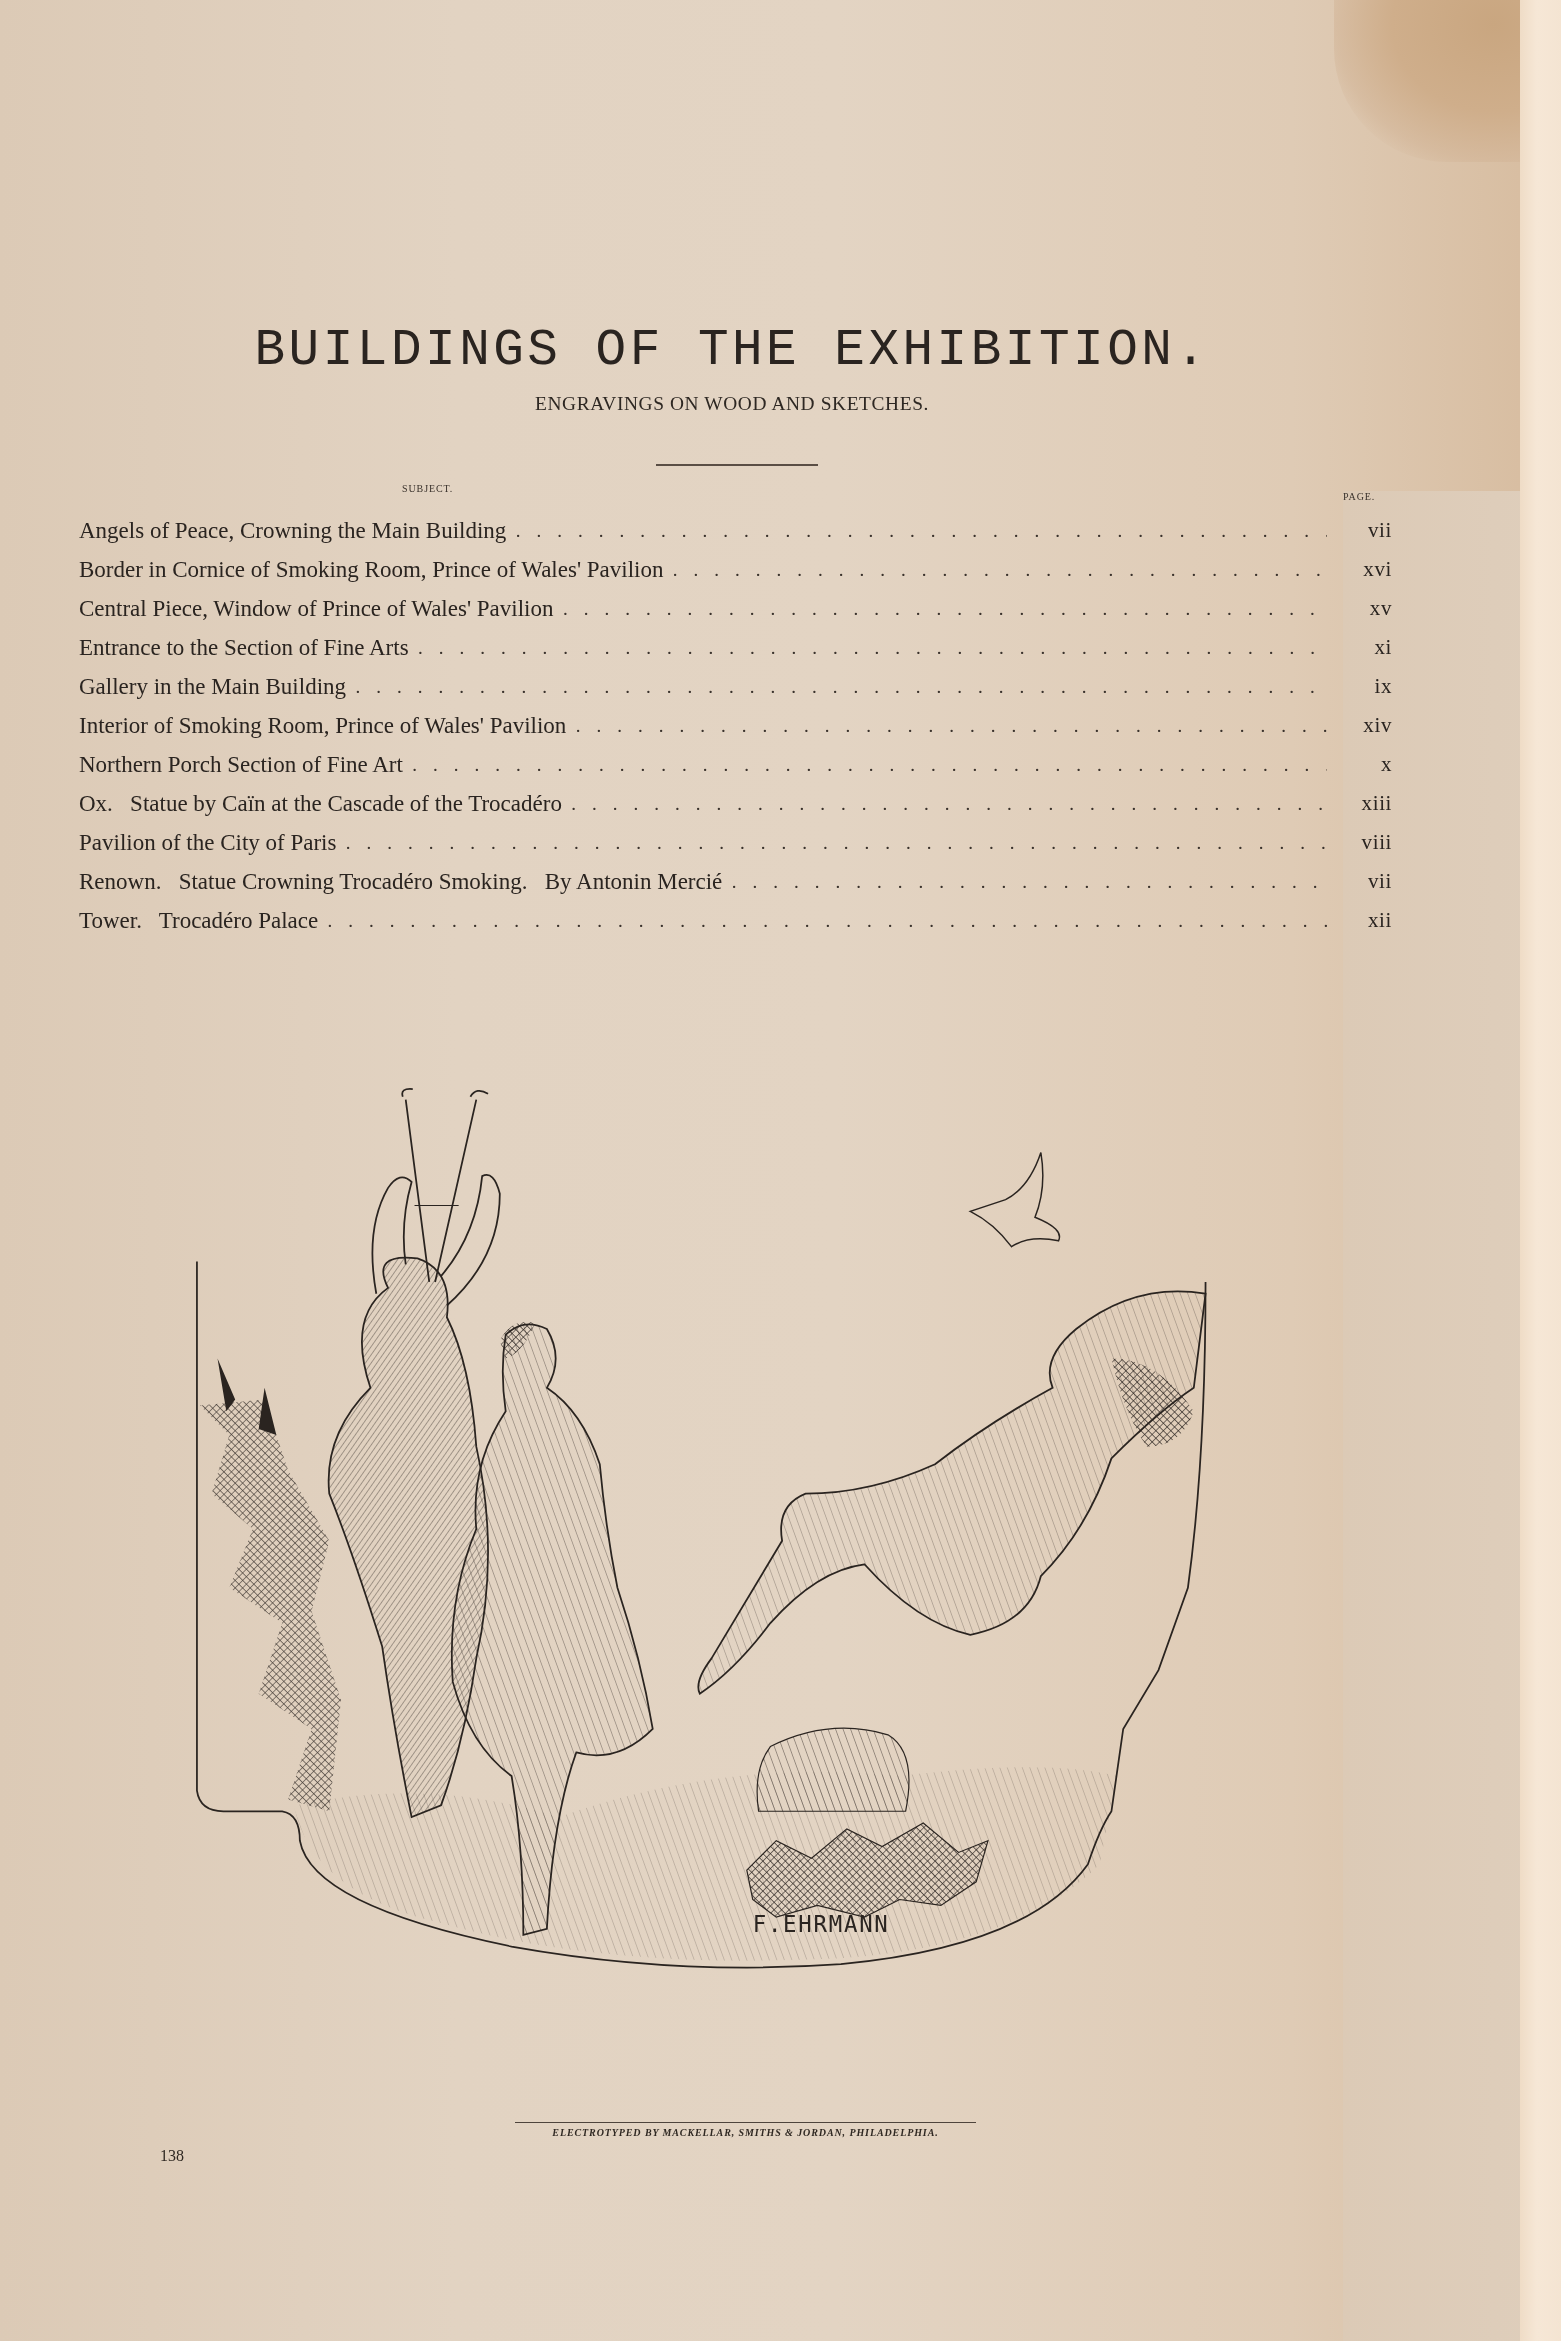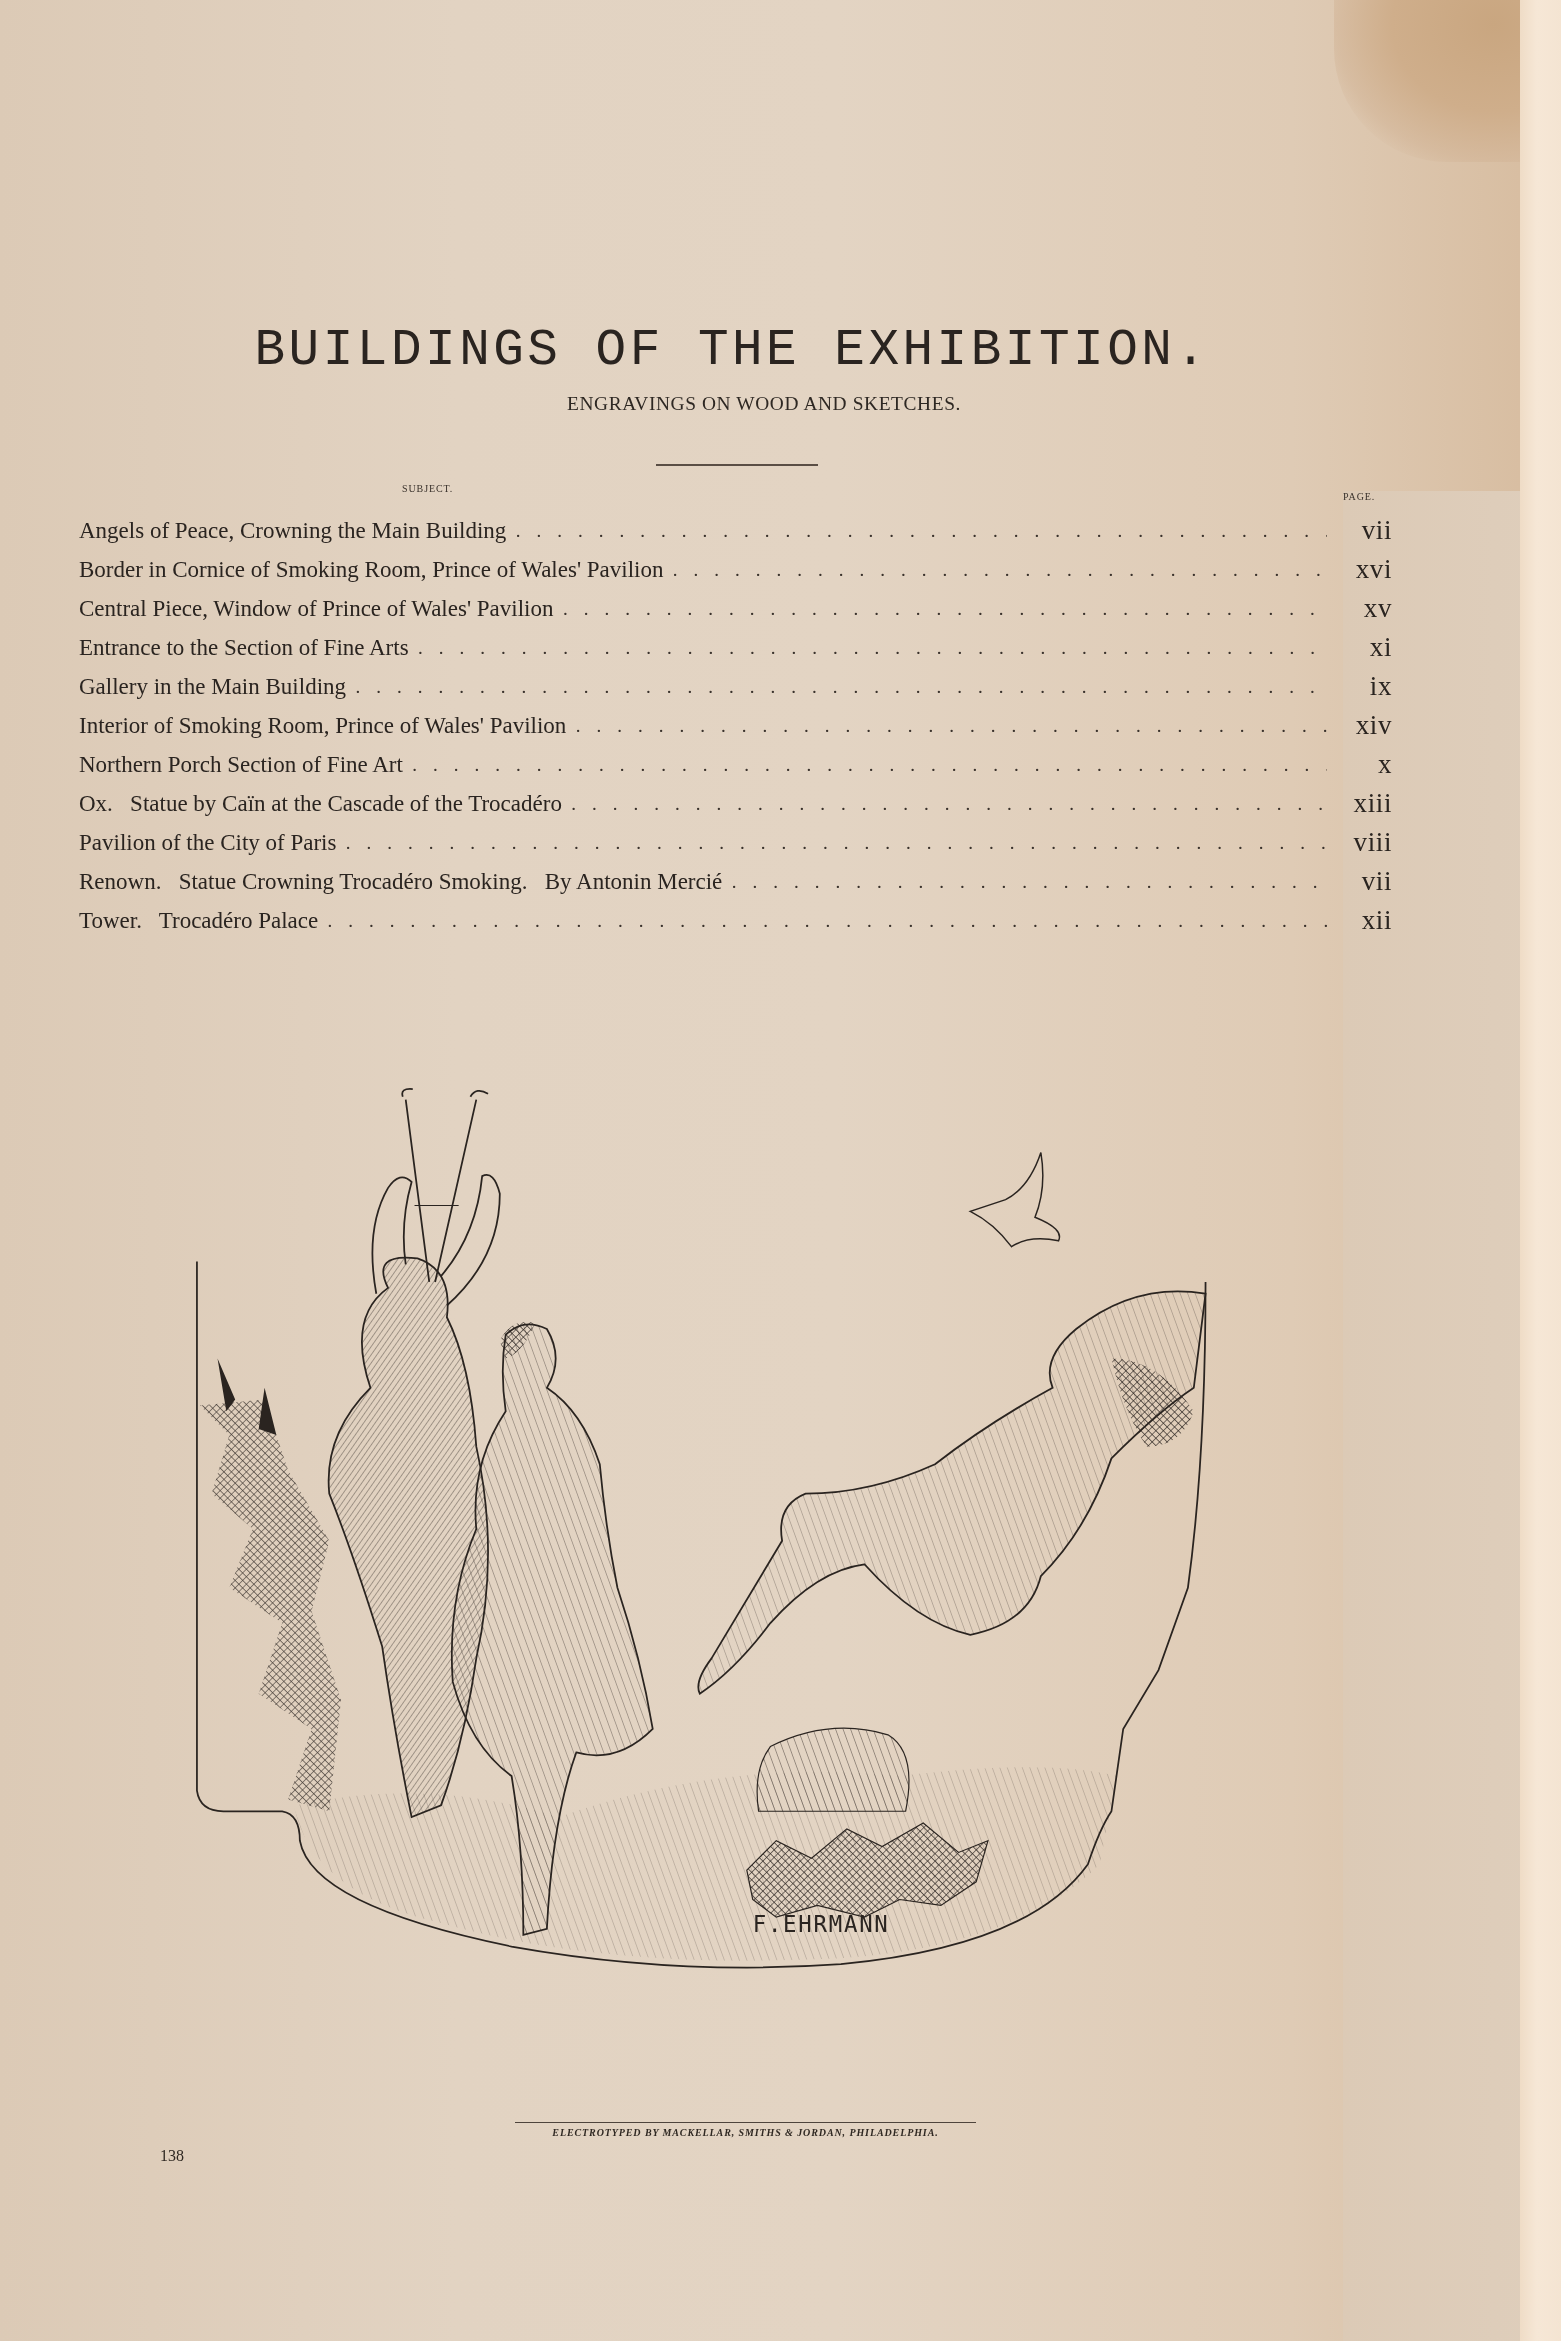--- a/index.html
+++ b/index.html
@@ -24,41 +24,41 @@
     border-bottom-left-radius: 60% 70%;
   }
   .title {
     position: absolute; left: 0; width: 1464px; top: 288px;
     text-align: center; font-size: 51px; letter-spacing: 3.5px; font-weight: normal;
     color: #2a2420;
     font-family: Liberation Mono, monospace;
   }
   .subtitle {
     position: absolute; left: 0; width: 1464px; top: 393px;
-    text-align: center; font-size: 19.4px; letter-spacing: 0.6px; color: #2e2823; margin-left: 32px;
+    text-align: center; font-size: 19.4px; letter-spacing: 0.6px; color: #2e2823;
   }
   .rule {
     position: absolute; left: 656px; top: 464px; width: 162px; height: 1.8px; background: #5a4e45;
   }
   .col-head {
     position: absolute; font-size: 10px; letter-spacing: 0.9px; color: #3a322c; font-variant: small-caps;
   }
   .col-head.subject { left: 402px; top: 483px; }
   .col-head.page { left: 1343px; top: 491px; }
 
   .toc { position: absolute; left: 66px; top: 511px; width: 1326px; }
   .toc-row {
     display: flex; align-items: center; height: 39px; font-size: 23px; color: #2a2420; margin-left: 13px;
   }
   .toc-subject { white-space: nowrap; padding-right: 9.4px; }
   .toc-dots {
     flex: 1; overflow: hidden; white-space: nowrap; letter-spacing: 16px; color: #3a322c; font-size: 19px;
   }
   .toc-page {
-    width: 65px; text-align: right; font-size: 27px; letter-spacing: 0.6px;
+    width: 65px; text-align: right; font-size: 21px; letter-spacing: 0.6px;
   }
 
   .illustration {
     position: absolute; left: 194px; top: 1082px; width: 1088px; height: 941px;
   }
   .footer-rule {
     position: absolute; left: 515px; top: 2122px; width: 461px; height: 1.2px; background: #4e443c;
   }
   .imprint {
     position: absolute; left: 515px; top: 2127px; width: 461px; text-align: center;

